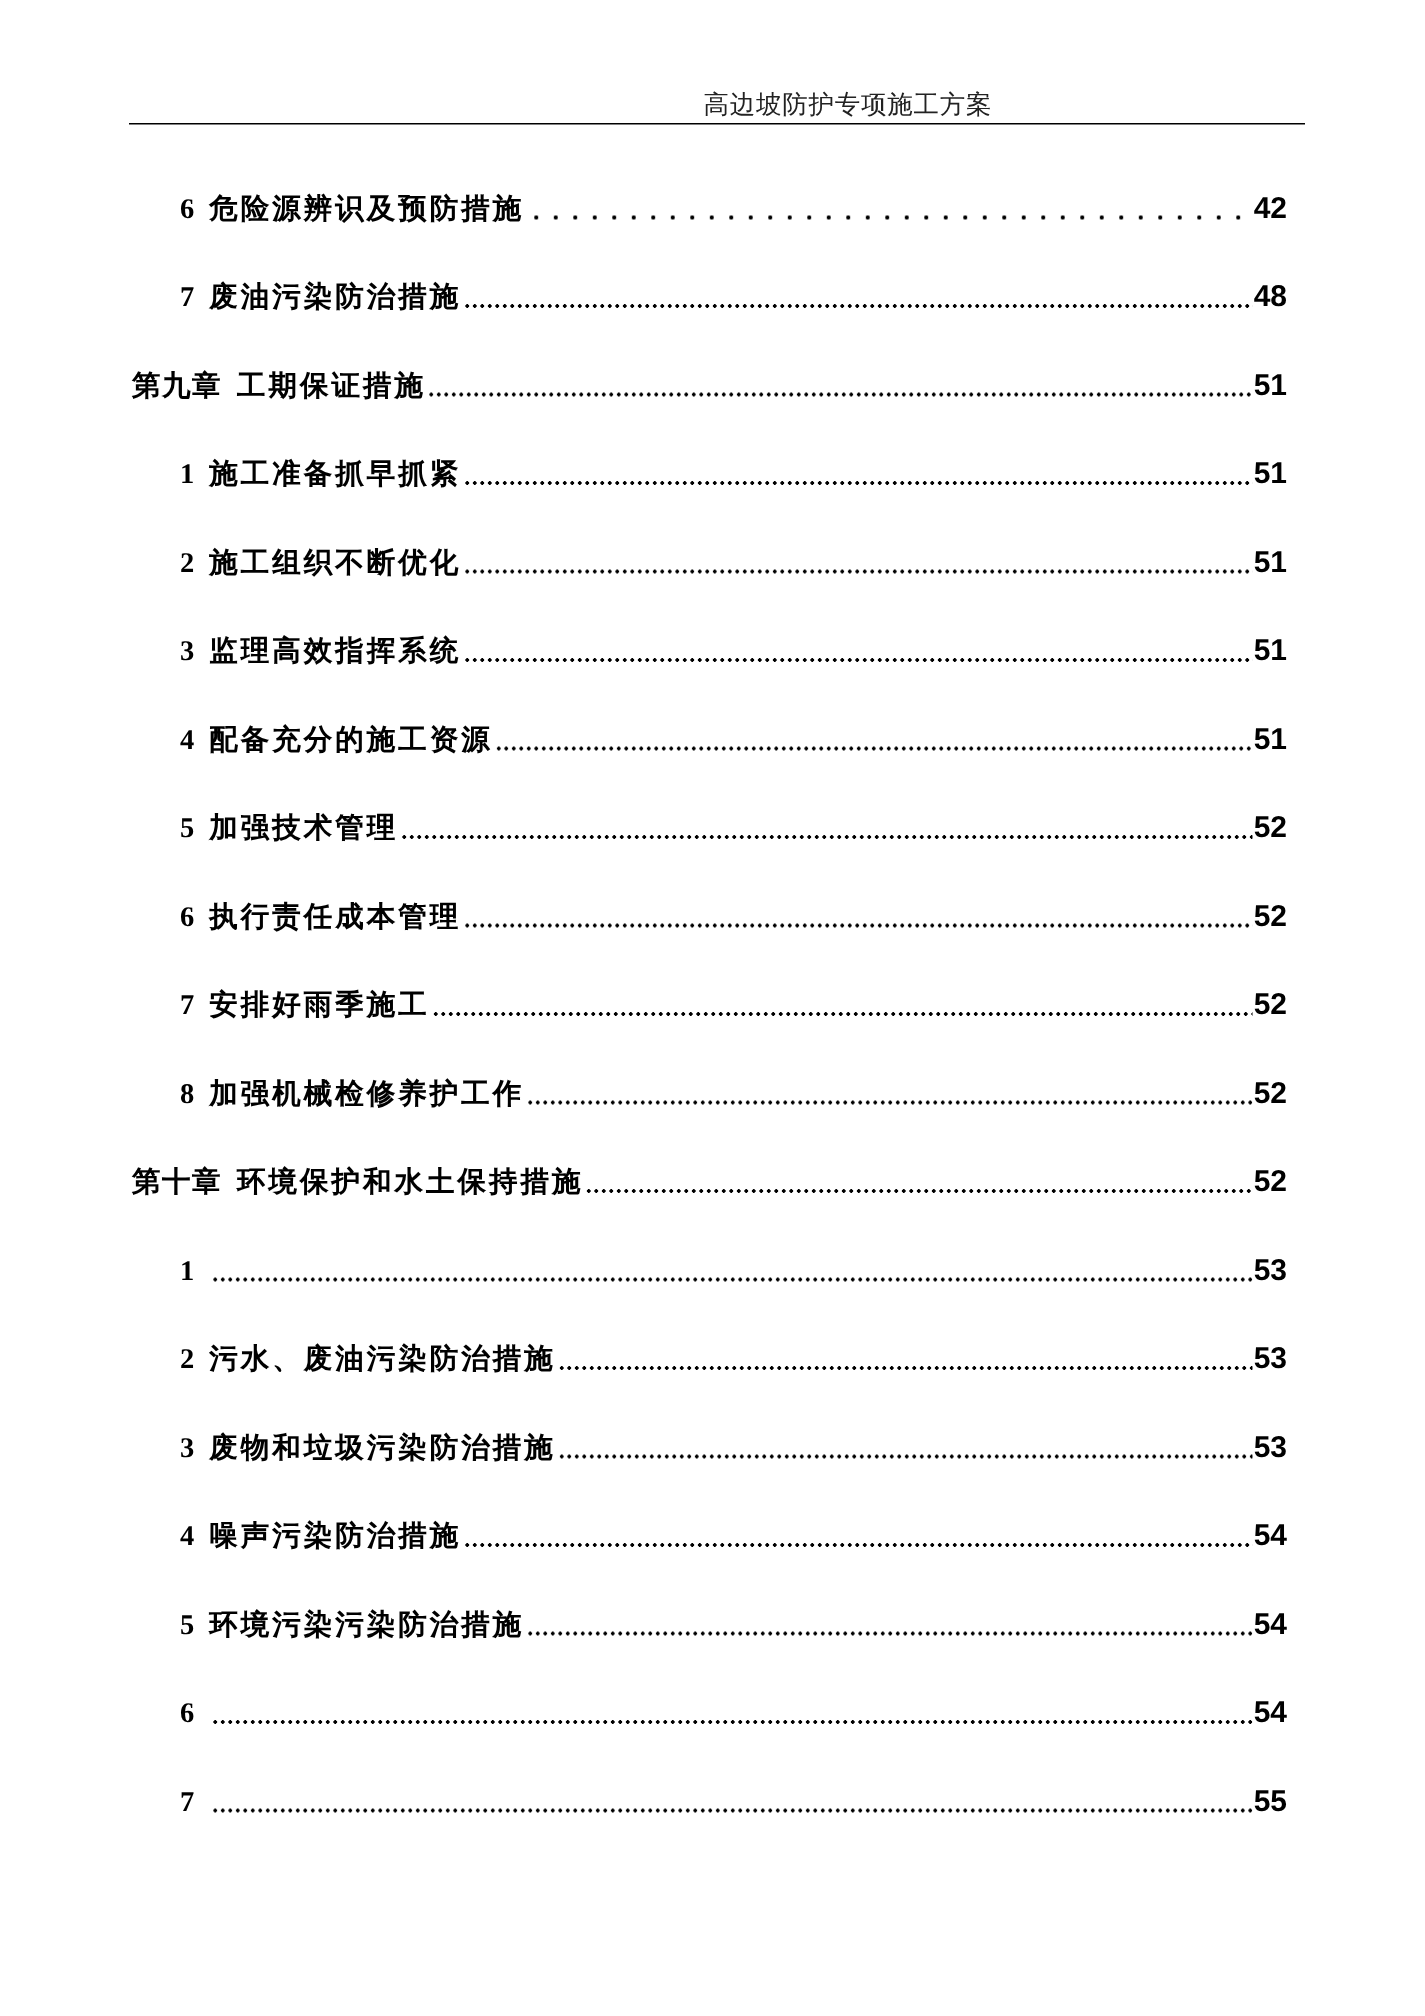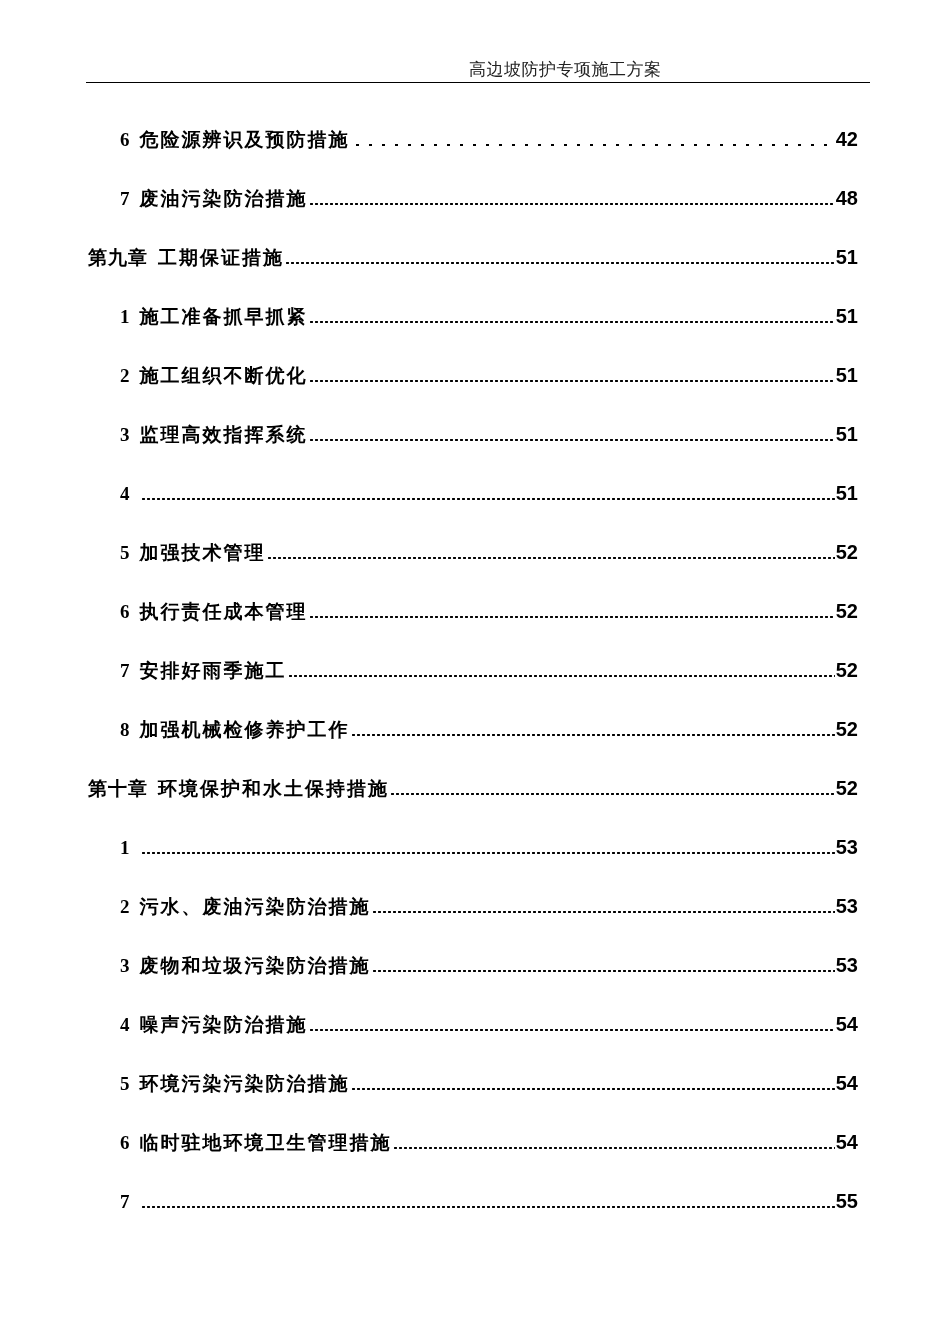--- a/index.html
+++ b/index.html
@@ -135,20 +135,21 @@
 
   <div class="toc-row level-2" style="top:419px;">
     <span class="toc-num">3</span>
     <span class="toc-title">监理高效指挥系统</span>
     <span class="toc-leader"></span>
     <span class="toc-page">51</span>
   </div>
 
   <div class="toc-row level-2" style="top:478px;">
     <span class="toc-num">4</span>
+    <span class="toc-title">配备充分的施工资源</span>
     <span class="toc-leader"></span>
     <span class="toc-page">51</span>
   </div>
 
   <div class="toc-row level-2" style="top:537px;">
     <span class="toc-num">5</span>
     <span class="toc-title">加强技术管理</span>
     <span class="toc-leader"></span>
     <span class="toc-page">52</span>
   </div>
@@ -210,21 +211,20 @@
 
   <div class="toc-row level-2" style="top:1068px;">
     <span class="toc-num">5</span>
     <span class="toc-title">环境污染污染防治措施</span>
     <span class="toc-leader"></span>
     <span class="toc-page">54</span>
   </div>
 
   <div class="toc-row level-2" style="top:1127px;">
     <span class="toc-num">6</span>
-    <span class="toc-title">临时驻地环境卫生管理措施</span>
     <span class="toc-leader"></span>
     <span class="toc-page">54</span>
   </div>
 
   <div class="toc-row level-2" style="top:1186px;">
     <span class="toc-num">7</span>
     <span class="toc-leader"></span>
     <span class="toc-page">55</span>
   </div>
 

